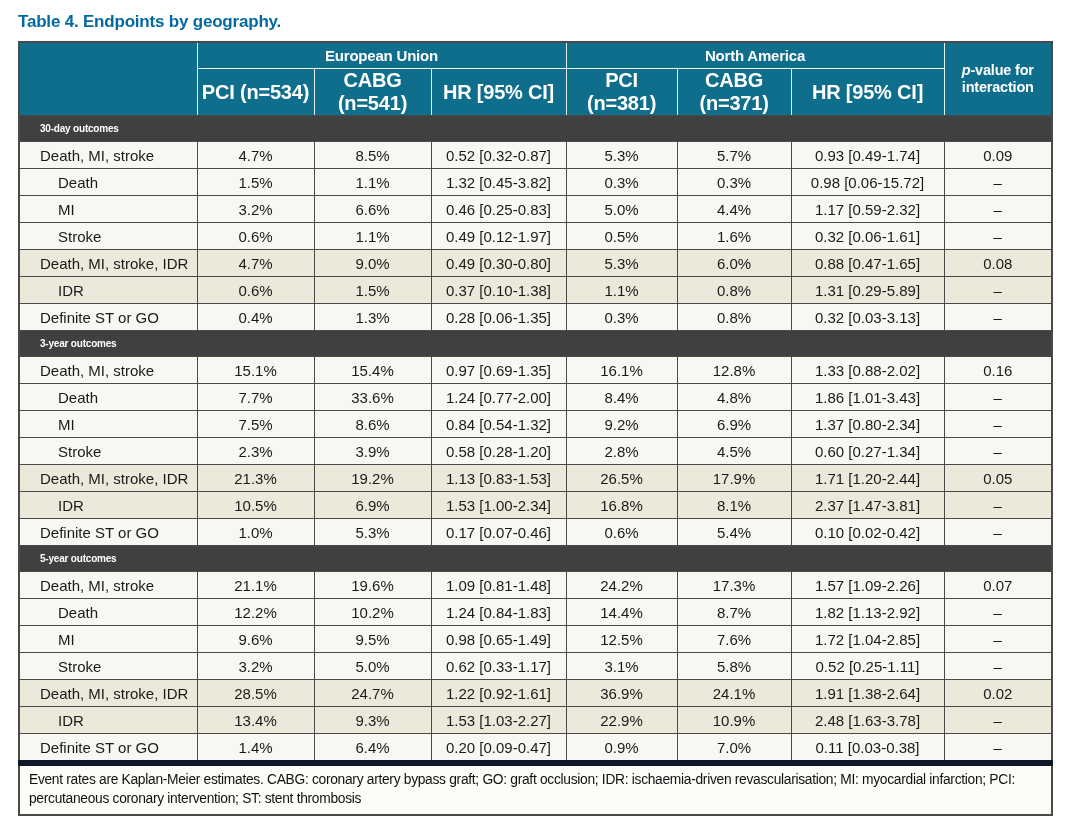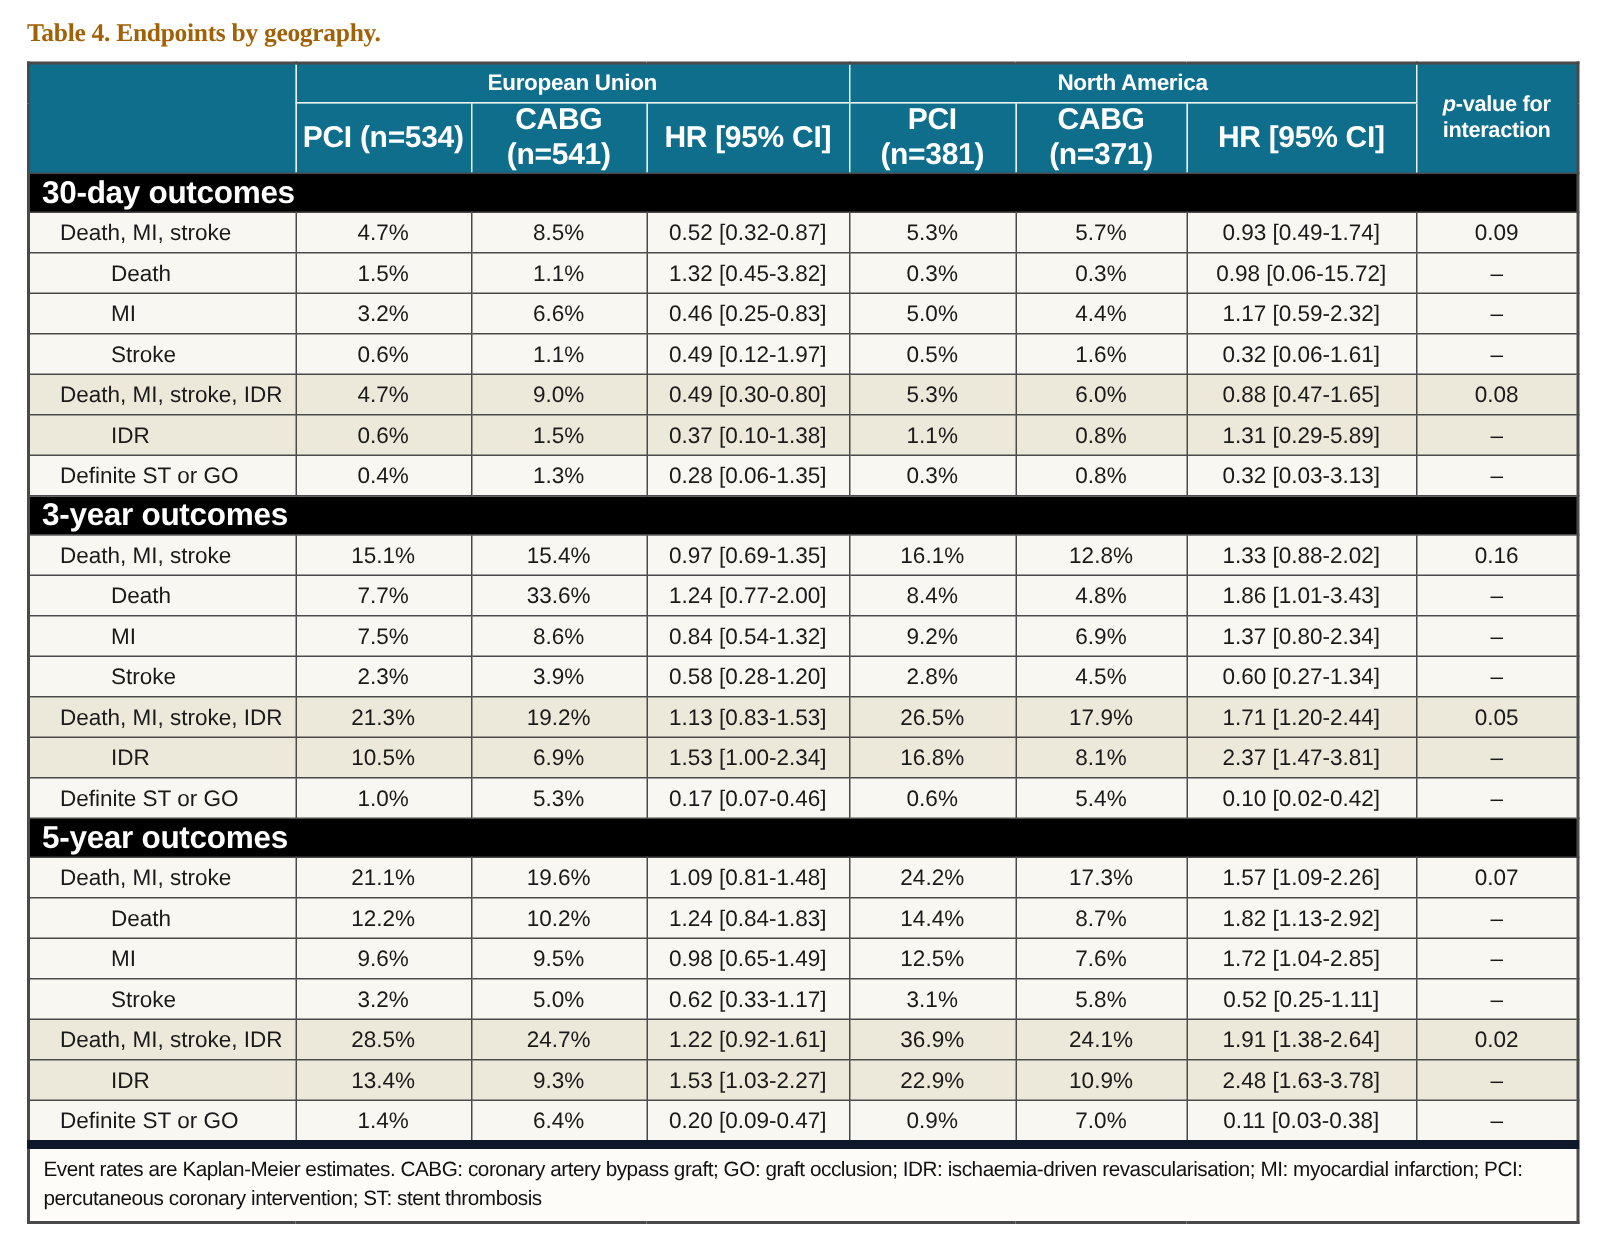--- a/index.html
+++ b/index.html
@@ -13,22 +13,21 @@
     height: 825px;
     box-sizing: border-box;
     padding: 10px 18px 0 18px;
     background: #ffffff;
   }
   .table-title {
     font-size: 17px;
     font-weight: bold;
     letter-spacing: -0.2px;
     margin: 2px 0 9px 0;
-    color: #a16207;
-    font-family: Liberation Serif, serif;
+    color: #0369a1;
   }
   table.endpoints {
     width: 1033px;
     table-layout: fixed;
     border-collapse: collapse;
     border: 2px solid #4a4a4a;
     font-size: 15px;
   }
   
   thead th {
@@ -59,34 +58,34 @@
   }
   th.pval-head i { font-style: italic; }
   
   tbody td {
     border: 1px solid #4a4a4a;
     height: 26px;
     padding: 0 4px;
     background: #f8f7f1;
   }
   tbody td.section {
-    background: #000000;
+    background: #404040;
     color: #ffffff;
     font-weight: bold;
-    font-size: 21px;
+    font-size: 10px;
     text-align: left;
-    padding-left: 8px;
+    padding-left: 20px;
     letter-spacing: -0.2px;
     height: 25px;
   }
   tbody td.endpoint {
     text-align: left;
     padding-left: 20px;
   }
-  tbody td.endpoint.indent { padding-left: 54px; }
+  tbody td.endpoint.indent { padding-left: 38px; }
   tbody td.val { text-align: center; }
   tbody tr.hl td { background: #ece8da; }
   
   tfoot td.footnote {
     border-top: 6px solid #0f172a;
     background: #fdfcf9;
     font-size: 13.8px;
     letter-spacing: -0.3px;
     line-height: 1.38;
     padding: 4px 9px 6px 9px;

